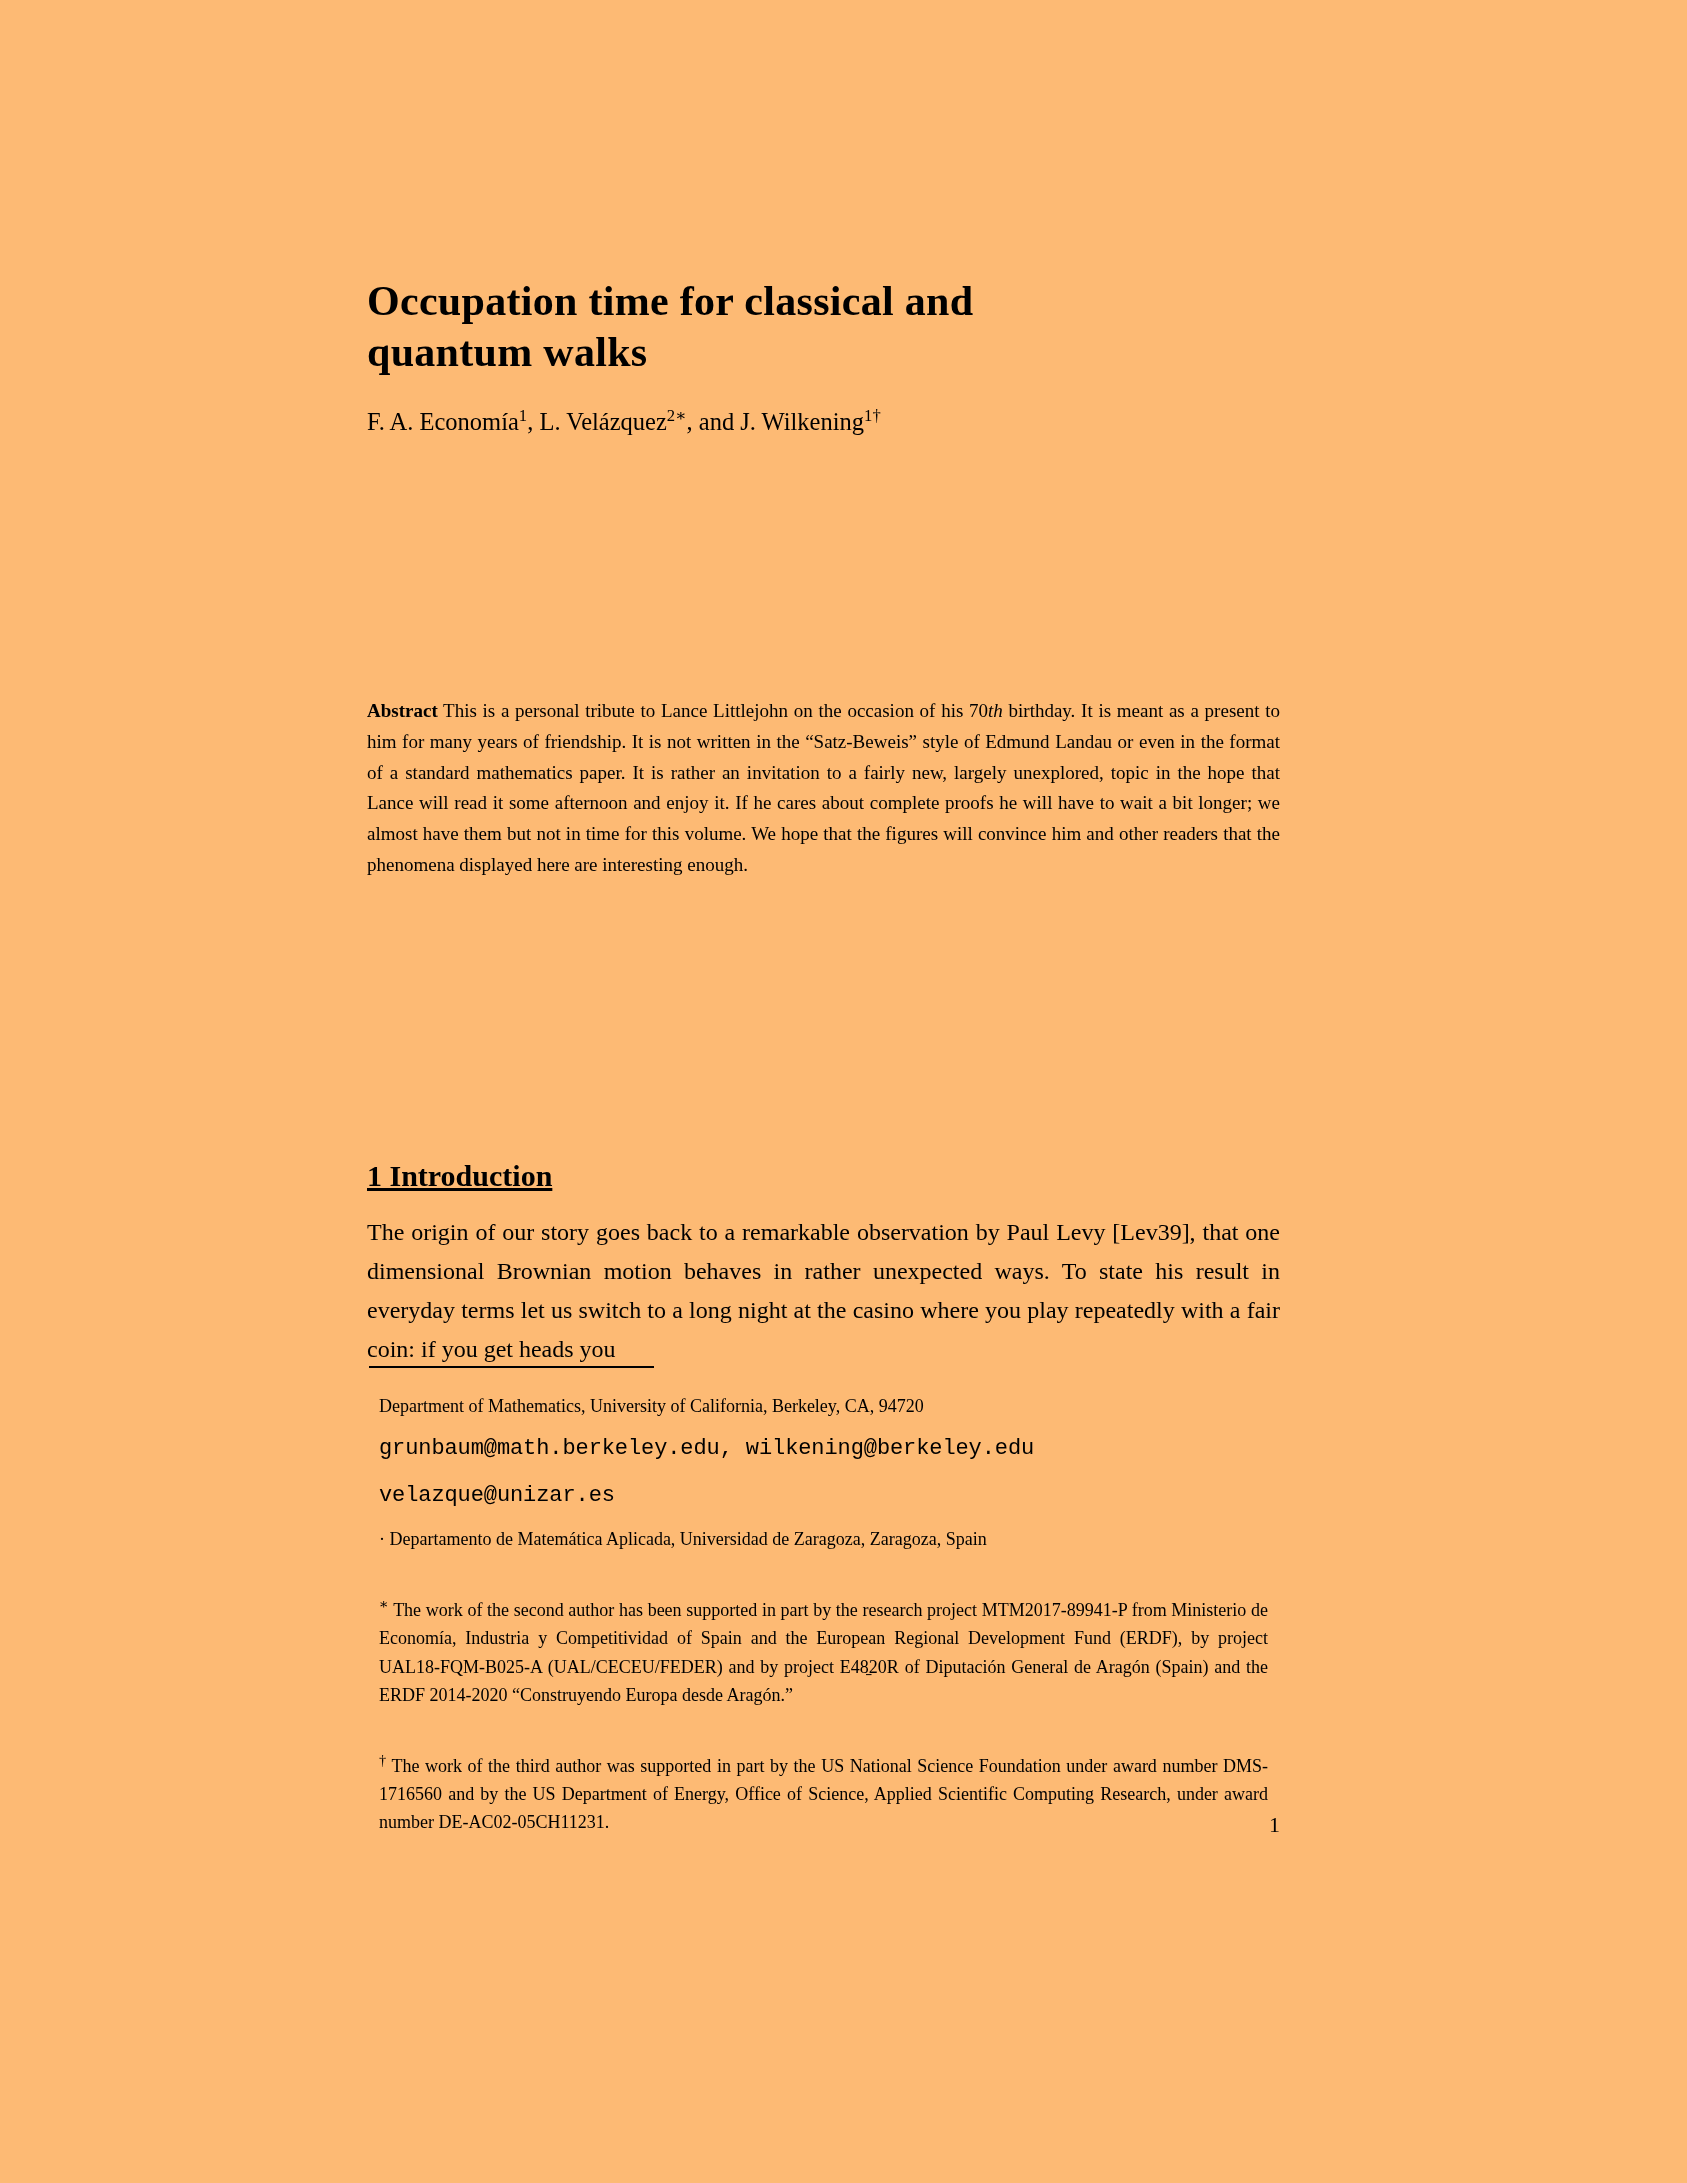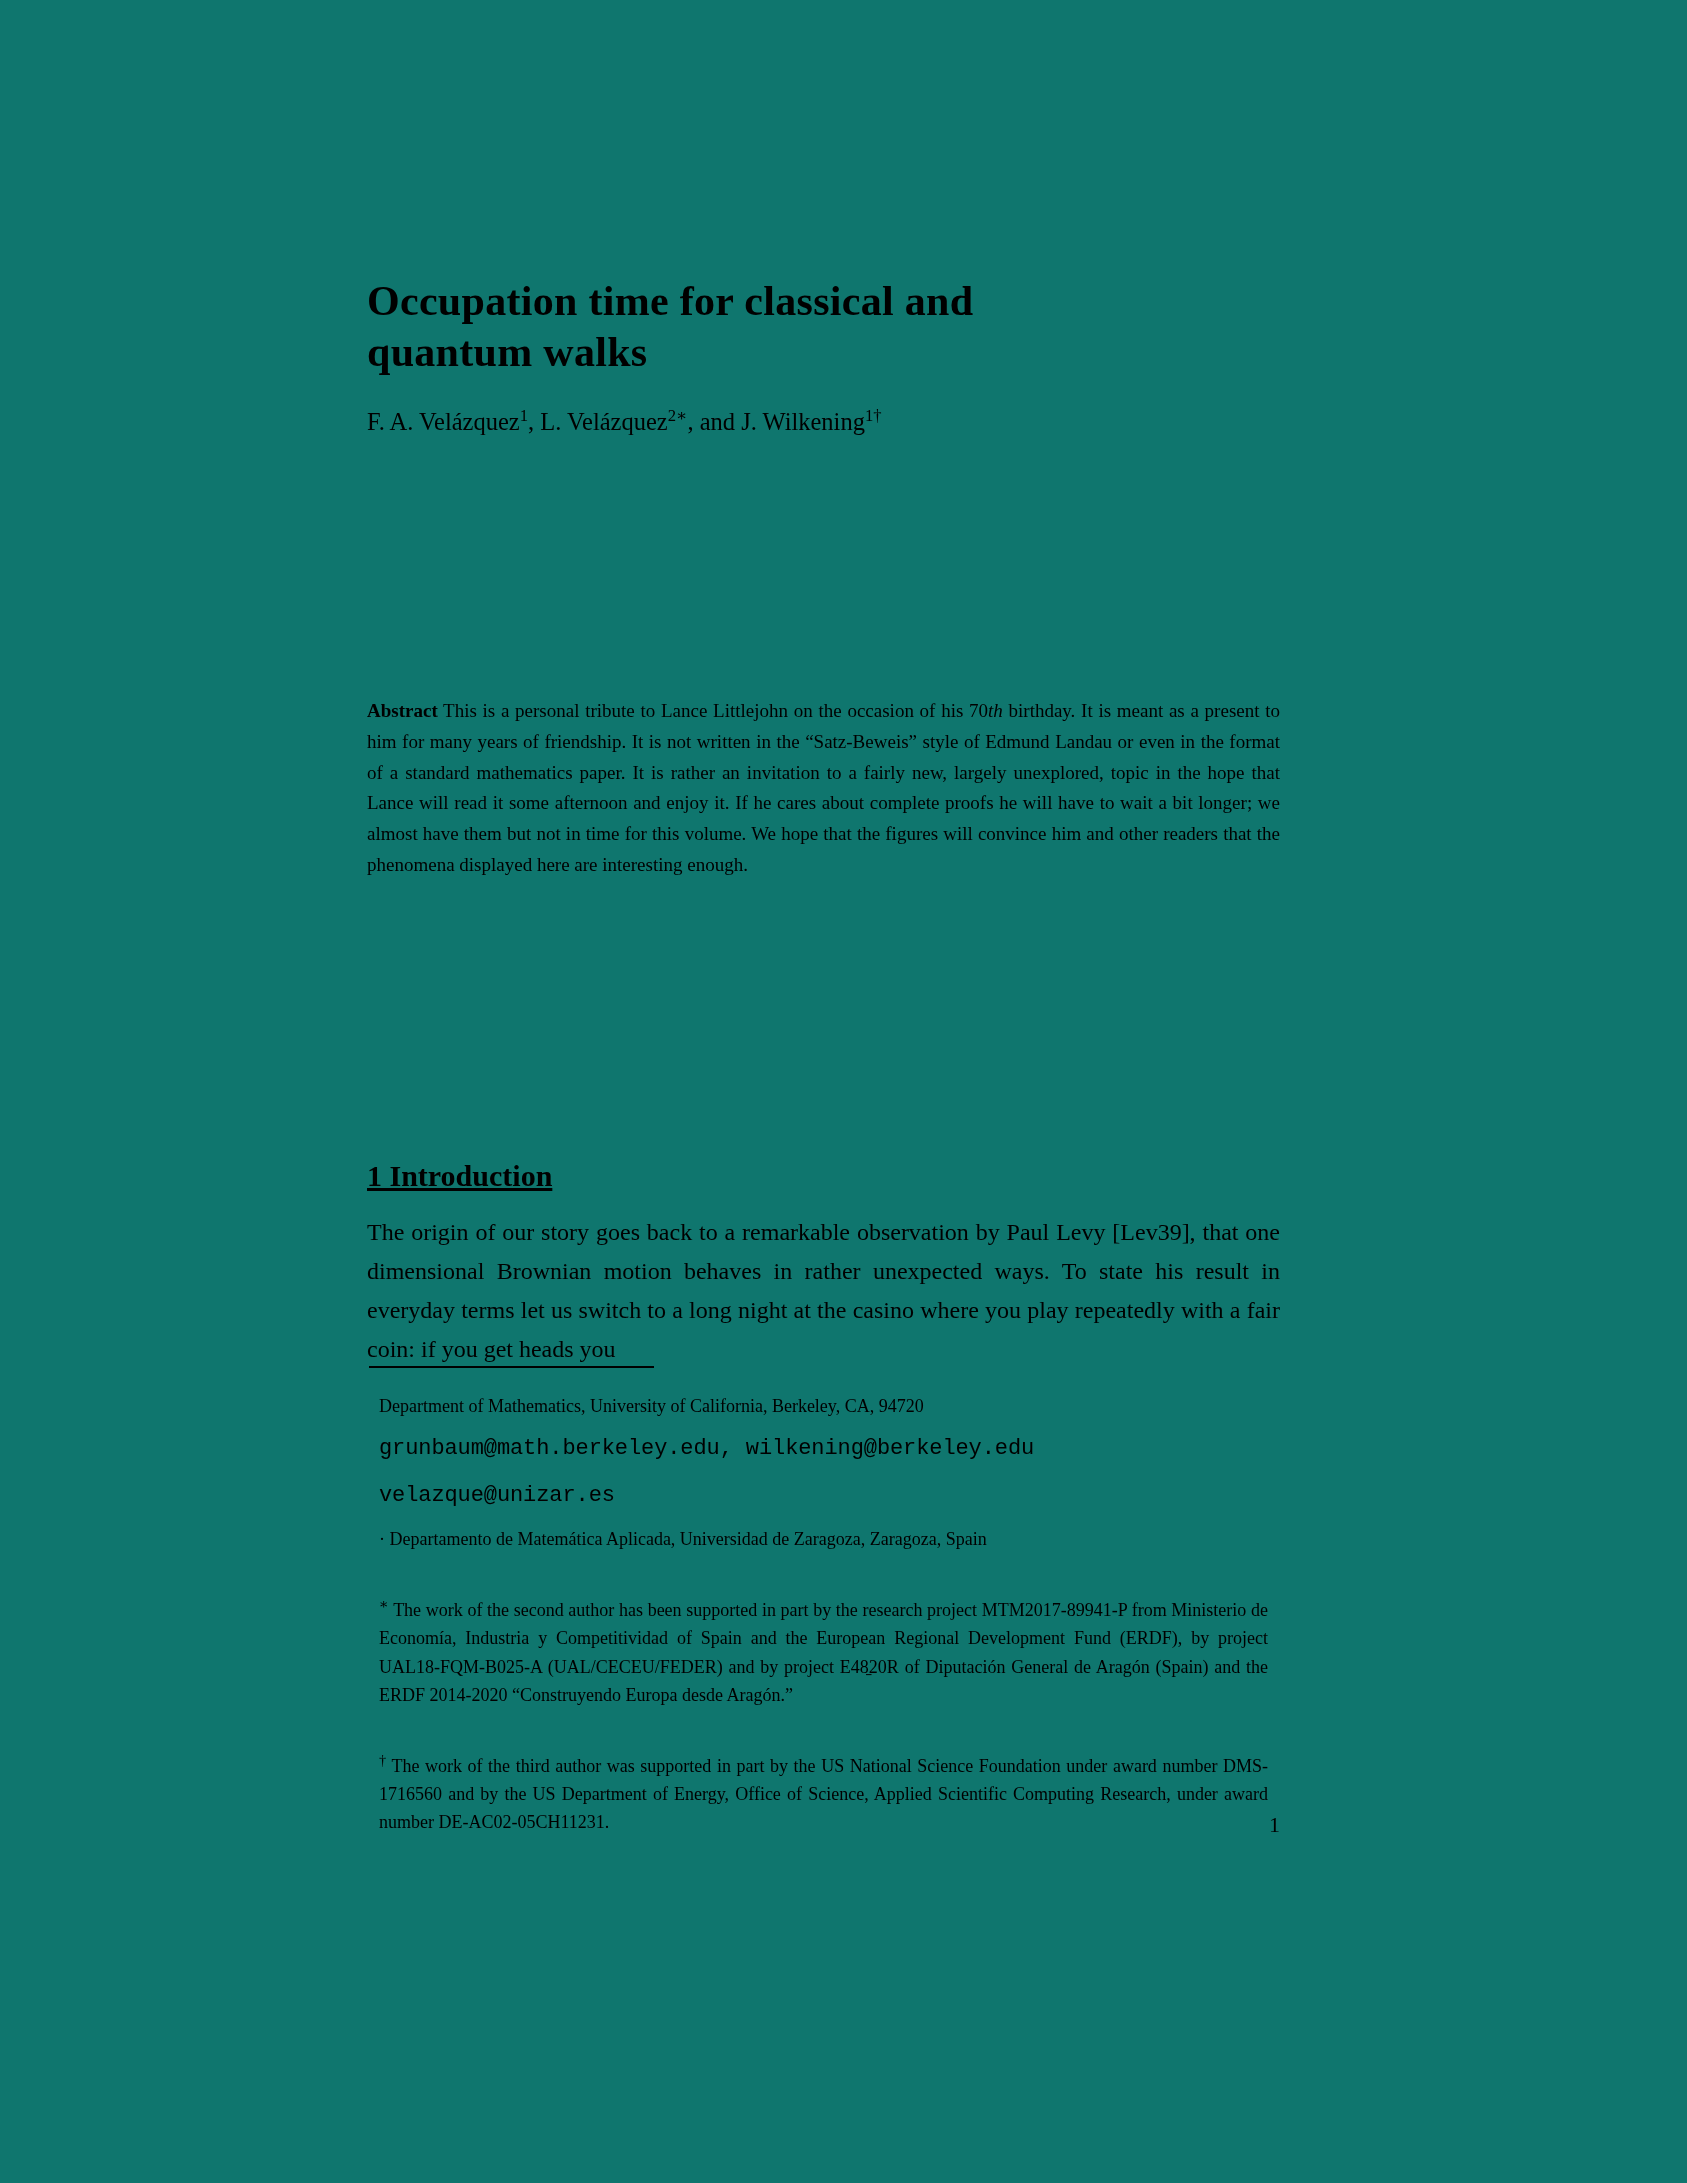--- a/index.html
+++ b/index.html
@@ -12,21 +12,21 @@
     height: 2183px;
     position: relative;
     font-family: "Liberation Serif", "DejaVu Serif", serif;
     color: #000000;
     overflow: hidden;
   }
 
   .page {
     position: absolute;
     inset: 0;
-    background: #0f766e;
+    background: #fdba74;
   }
 
   .title {
     position: absolute;
     left: 367px;
     top: 248px;
     width: 827px;
     font-size: 42px;
     line-height: 1.22;
     font-weight: bold;
@@ -137,21 +137,21 @@
 <body>
 
 <div class="page">
 
   <h1 class="title">
     <span class="ln">Occupation time for classical and</span>
     <span class="ln">quantum walks</span>
   </h1>
 
   <div class="authors">
-    <span>F. A. Velázquez</span><sup>1</sup><span>, </span><span>L. Velázquez</span><sup>2∗</sup><span>, and </span><span>J. Wilkening</span><sup>1†</sup>
+    <span>F. A. Economía</span><sup>1</sup><span>, </span><span>L. Velázquez</span><sup>2∗</sup><span>, and </span><span>J. Wilkening</span><sup>1†</sup>
   </div>
 
   <div class="abstract">
     <b>Abstract</b>
     <span>This is a personal tribute to Lance Littlejohn on the occasion of his 70</span><i>th</i><span> birthday. It is meant as a present to him for many years of friendship. It is not written in the “Satz-Beweis” style of Edmund Landau or even in the format of a standard mathematics paper. It is rather an invitation to a fairly new, largely unexplored, topic in the hope that Lance will read it some afternoon and enjoy it. If he cares about complete proofs he will have to wait a bit longer; we almost have them but not in time for this volume. We hope that the figures will convince him and other readers that the phenomena displayed here are interesting enough.</span>
   </div>
 
   <h2 class="section-heading">1 Introduction</h2>
 
   <div class="intro">The origin of our story goes back to a remarkable observation by Paul Levy [Lev39], that one dimensional Brownian motion behaves in rather unexpected ways. To state his result in everyday terms let us switch to a long night at the casino where you play repeatedly with a fair coin: if you get heads you</div>

